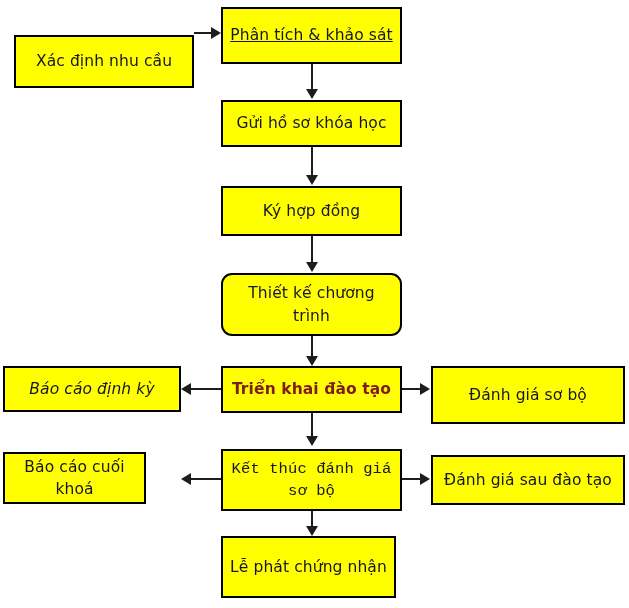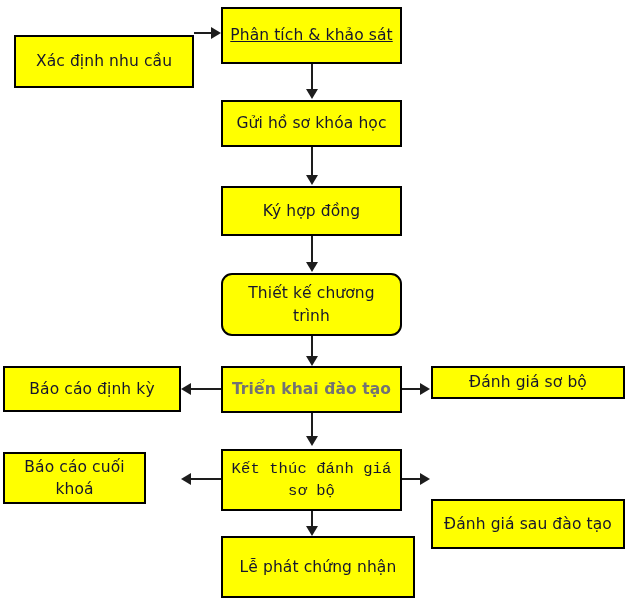--- a/index.html
+++ b/index.html
@@ -24,21 +24,21 @@
     align-items: center;
     justify-content: center;
     text-align: center;
     color: #16162e;
     font-size: 15.5px;
     line-height: 1.45;
     padding: 2px 6px;
     letter-spacing: 0.1px;
   }
   .node.highlight {
-    color: #737373;
+    color: #7f1d1d;
     font-weight: bold;
     font-size: 15.5px;
   }
   .node .node-label {
     display: block;
     width: 100%;
   }
   .edge {
     position: absolute;
     background: #1d1d1d;
@@ -99,59 +99,59 @@
   <div class="edge v" style="left:311px; top:236px; height:28px;"></div>
   <div class="arrowhead down" style="left:306px; top:262px;"></div>
 
   <div class="node" style="left:221px; top:273px; width:181px; height:63px;border-radius:11px;">
     <span class="node-label">Thiết kế chương trình</span>
   </div>
 
   <div class="edge v" style="left:311px; top:336px; height:24px;"></div>
   <div class="arrowhead down" style="left:306px; top:356px;"></div>
 
-  <div class="node" style="left:3px; top:366px; width:178px; height:46px;">
+  <div class="node" style="left:3px; top:366px; width:178px; height:46px;font-style:italic;">
     <span class="node-label">Báo cáo định kỳ</span>
   </div>
 
   <div class="node highlight" style="left:221px; top:366px; width:181px; height:47px;">
     <span class="node-label">Triển khai đào tạo</span>
   </div>
 
-  <div class="node" style="left:431px; top:366px; width:194px; height:33px;">
+  <div class="node" style="left:431px; top:366px; width:194px; height:58px;">
     <span class="node-label">Đánh giá sơ bộ</span>
   </div>
 
   <div class="edge h" style="left:190px; top:388px; width:31px;"></div>
   <div class="arrowhead left" style="left:181px; top:383px;"></div>
 
   <div class="edge h" style="left:402px; top:388px; width:20px;"></div>
   <div class="arrowhead right" style="left:420px; top:383px;"></div>
 
   <div class="edge v" style="left:311px; top:413px; height:25px;"></div>
   <div class="arrowhead down" style="left:306px; top:436px;"></div>
 
   <div class="node" style="left:3px; top:452px; width:143px; height:52px;">
     <span class="node-label">Báo cáo cuối khoá</span>
   </div>
 
   <div class="node" style="left:221px; top:449px; width:181px; height:62px;font-family:Liberation Mono, monospace;">
     <span class="node-label">Kết thúc đánh giá sơ bộ</span>
   </div>
 
-  <div class="node" style="left:431px; top:455px; width:194px; height:50px;margin-top:44px;">
+  <div class="node" style="left:431px; top:455px; width:194px; height:50px;">
     <span class="node-label">Đánh giá sau đào tạo</span>
   </div>
 
   <div class="edge h" style="left:190px; top:478px; width:31px;"></div>
   <div class="arrowhead left" style="left:181px; top:473px;"></div>
 
   <div class="edge h" style="left:402px; top:478px; width:20px;"></div>
   <div class="arrowhead right" style="left:420px; top:473px;"></div>
 
   <div class="edge v" style="left:311px; top:511px; height:17px;"></div>
   <div class="arrowhead down" style="left:306px; top:526px;"></div>
 
-  <div class="node" style="left:221px; top:536px; width:194px; height:62px;">
+  <div class="node" style="left:221px; top:536px; width:175px; height:62px;">
     <span class="node-label">Lễ phát chứng nhận</span>
   </div>
 
 </div>
 
 </body></html>

